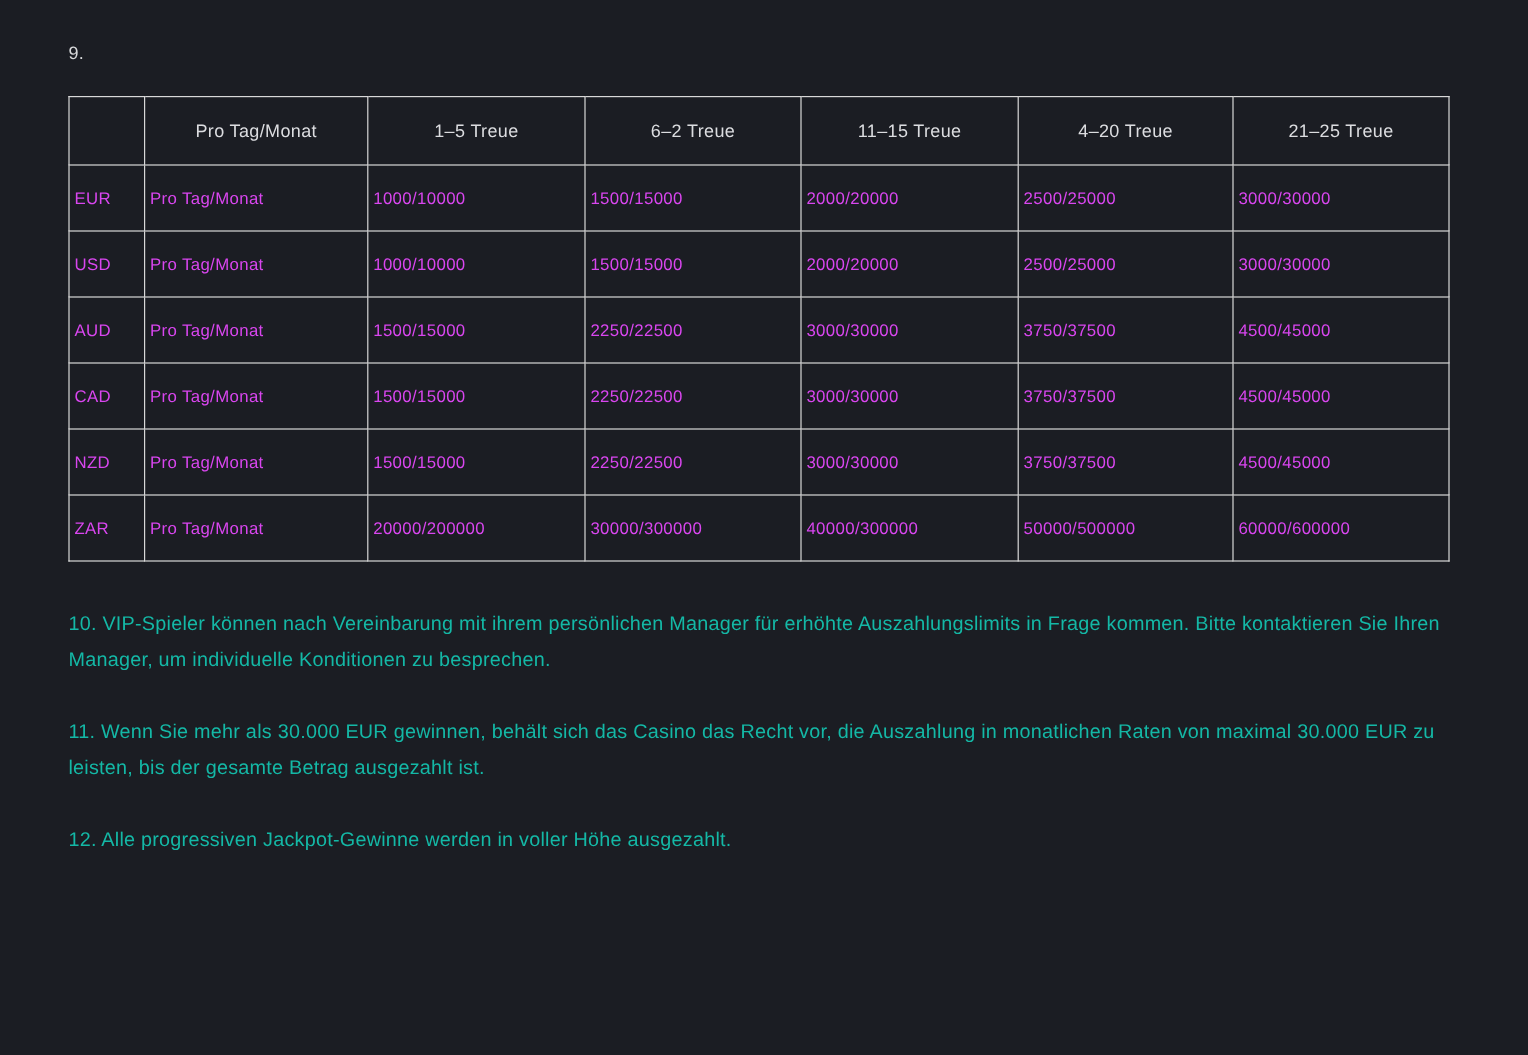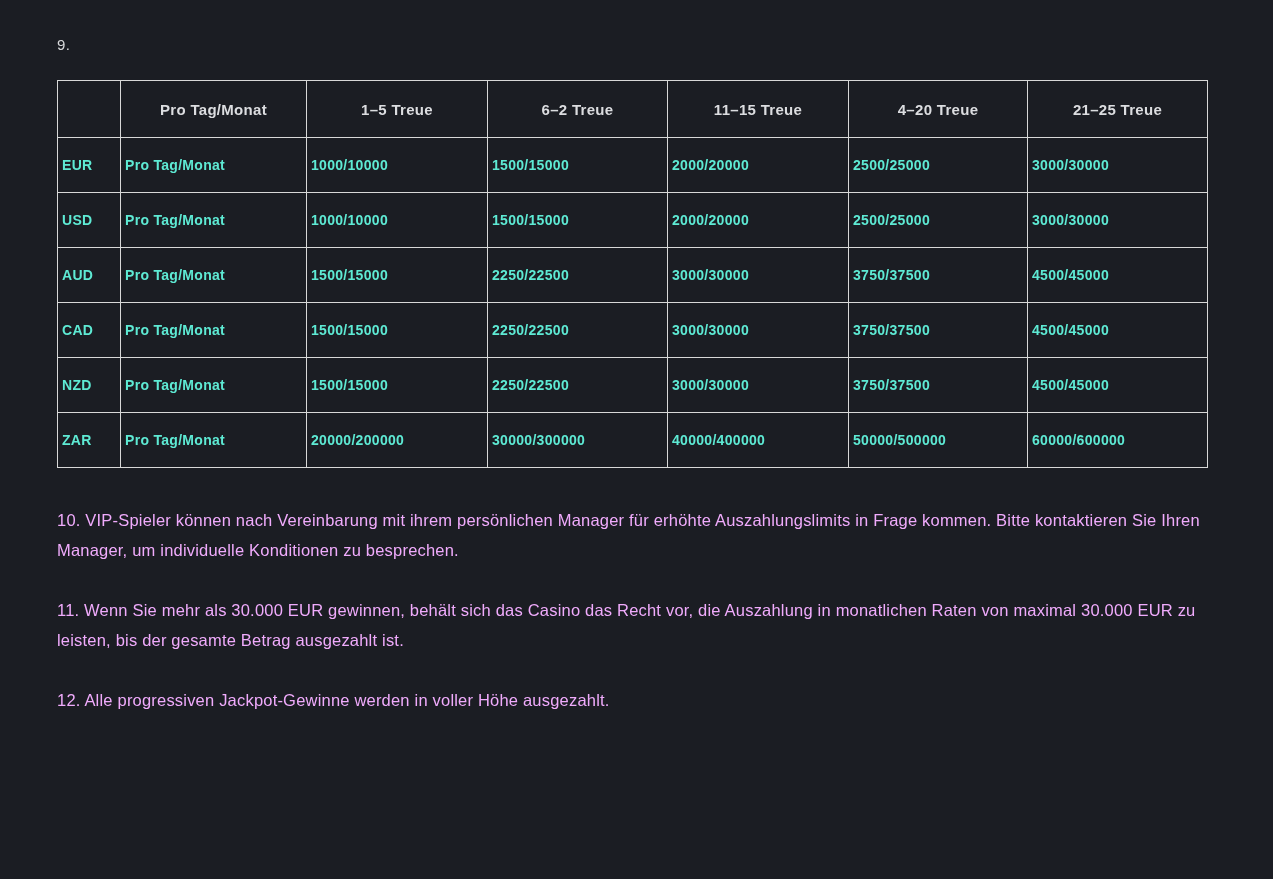--- a/index.html
+++ b/index.html
@@ -24,47 +24,47 @@
   }
   table.limits {
     border-collapse: collapse;
     table-layout: fixed;
     width: 1150px;
   }
   table.limits th,
   table.limits td {
     border: 1.5px solid #d8d8d8;
     vertical-align: middle;
-    font-weight: bold;
+    font-weight: normal;
     letter-spacing: 0.3px;
     padding: 0 4px;
     background: #1b1d23;
     white-space: nowrap;
     overflow: hidden;
   }
   table.limits th {
     height: 56px;
     font-size: 15px;
     color: #dcdde0;
   }
   table.limits td {
     height: 54px;
     font-size: 14px;
-    color: #5eead4;
+    color: #d946ef;
   }
   .paragraphs {
     margin-top: 37px;
     width: 1146px;
   }
   .paragraphs p {
     margin: 0 0 30px 0;
     font-size: 16.5px;
     line-height: 30px;
     letter-spacing: 0.2px;
-    color: #f0abfc;
+    color: #14b8a6;
   }
 </style>
 </head>
 <body>
 
 <div class="content">
 
   <div class="section-number">9.</div>
 
   <table class="limits">
@@ -132,21 +132,21 @@
         <td>2250/22500</td>
         <td>3000/30000</td>
         <td>3750/37500</td>
         <td>4500/45000</td>
       </tr>
       <tr>
         <td>ZAR</td>
         <td>Pro Tag/Monat</td>
         <td>20000/200000</td>
         <td>30000/300000</td>
-        <td>40000/400000</td>
+        <td>40000/300000</td>
         <td>50000/500000</td>
         <td>60000/600000</td>
       </tr>
     </tbody>
   </table>
 
   <div class="paragraphs">
     <p>10. VIP-Spieler können nach Vereinbarung mit ihrem persönlichen Manager für erhöhte Auszahlungslimits in Frage kommen. Bitte kontaktieren Sie Ihren Manager, um individuelle Konditionen zu besprechen.</p>
     <p>11. Wenn Sie mehr als 30.000 EUR gewinnen, behält sich das Casino das Recht vor, die Auszahlung in monatlichen Raten von maximal 30.000 EUR zu leisten, bis der gesamte Betrag ausgezahlt ist.</p>
     <p>12. Alle progressiven Jackpot-Gewinne werden in voller Höhe ausgezahlt.</p>

